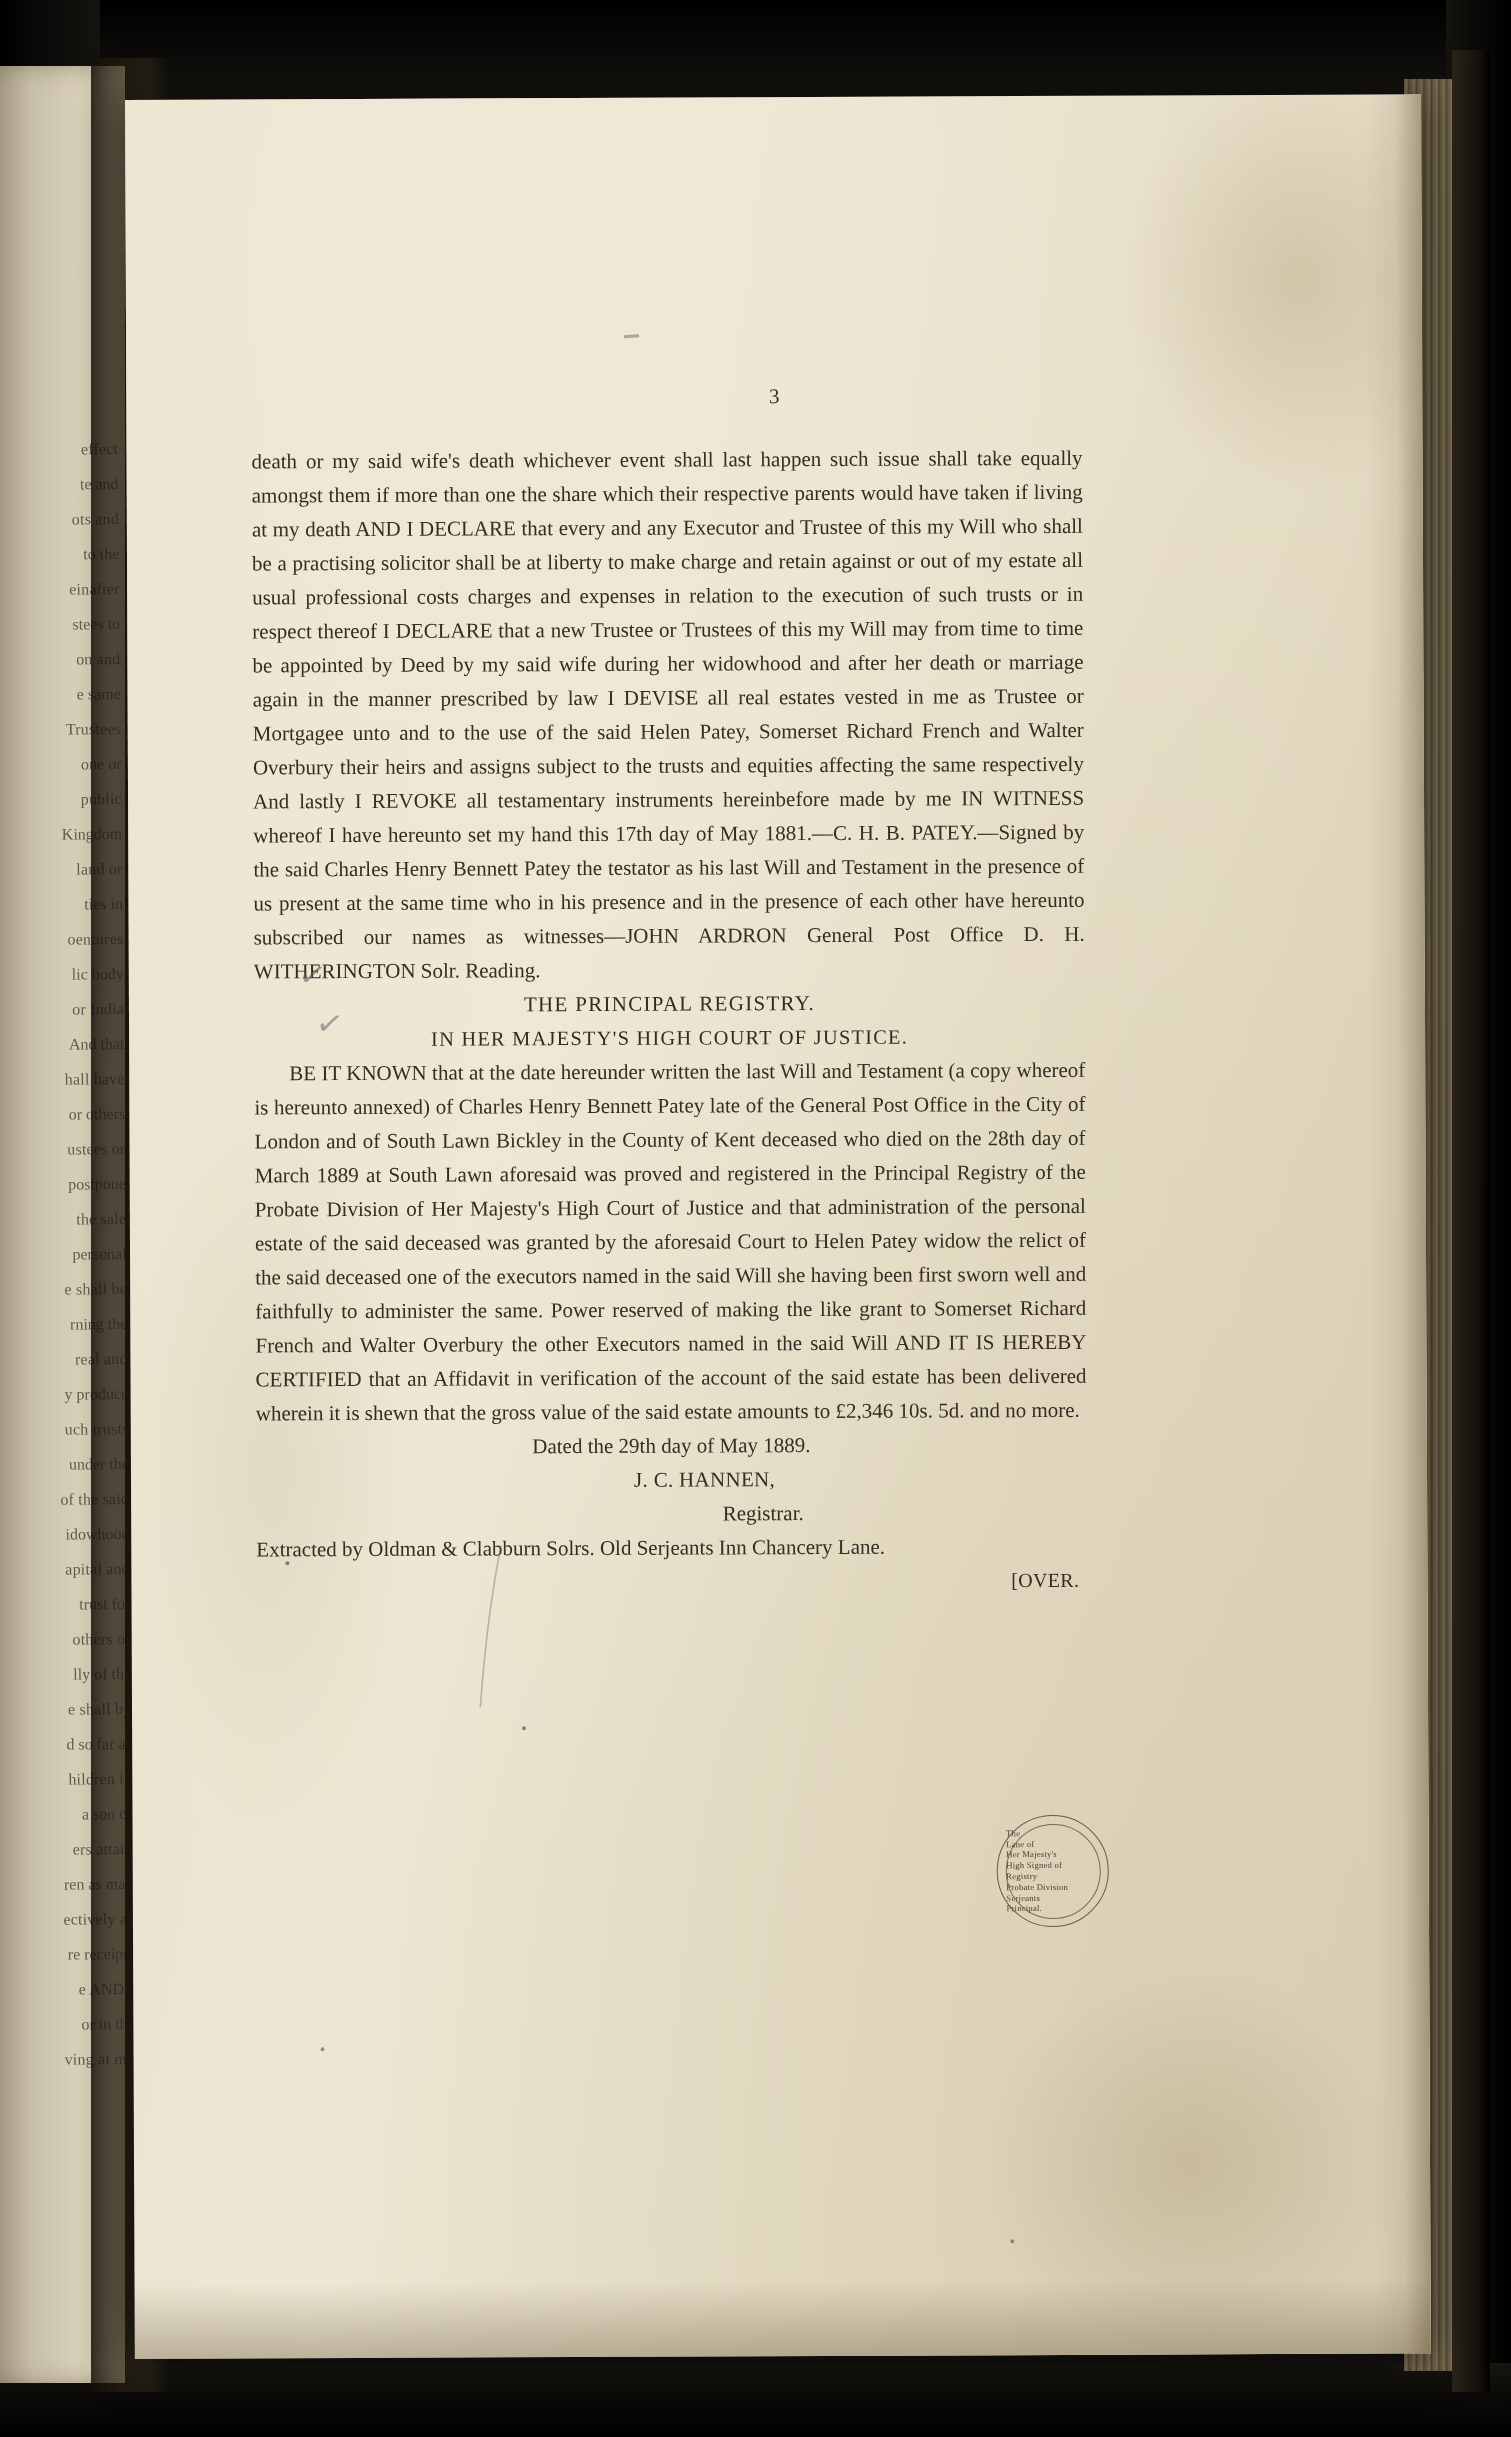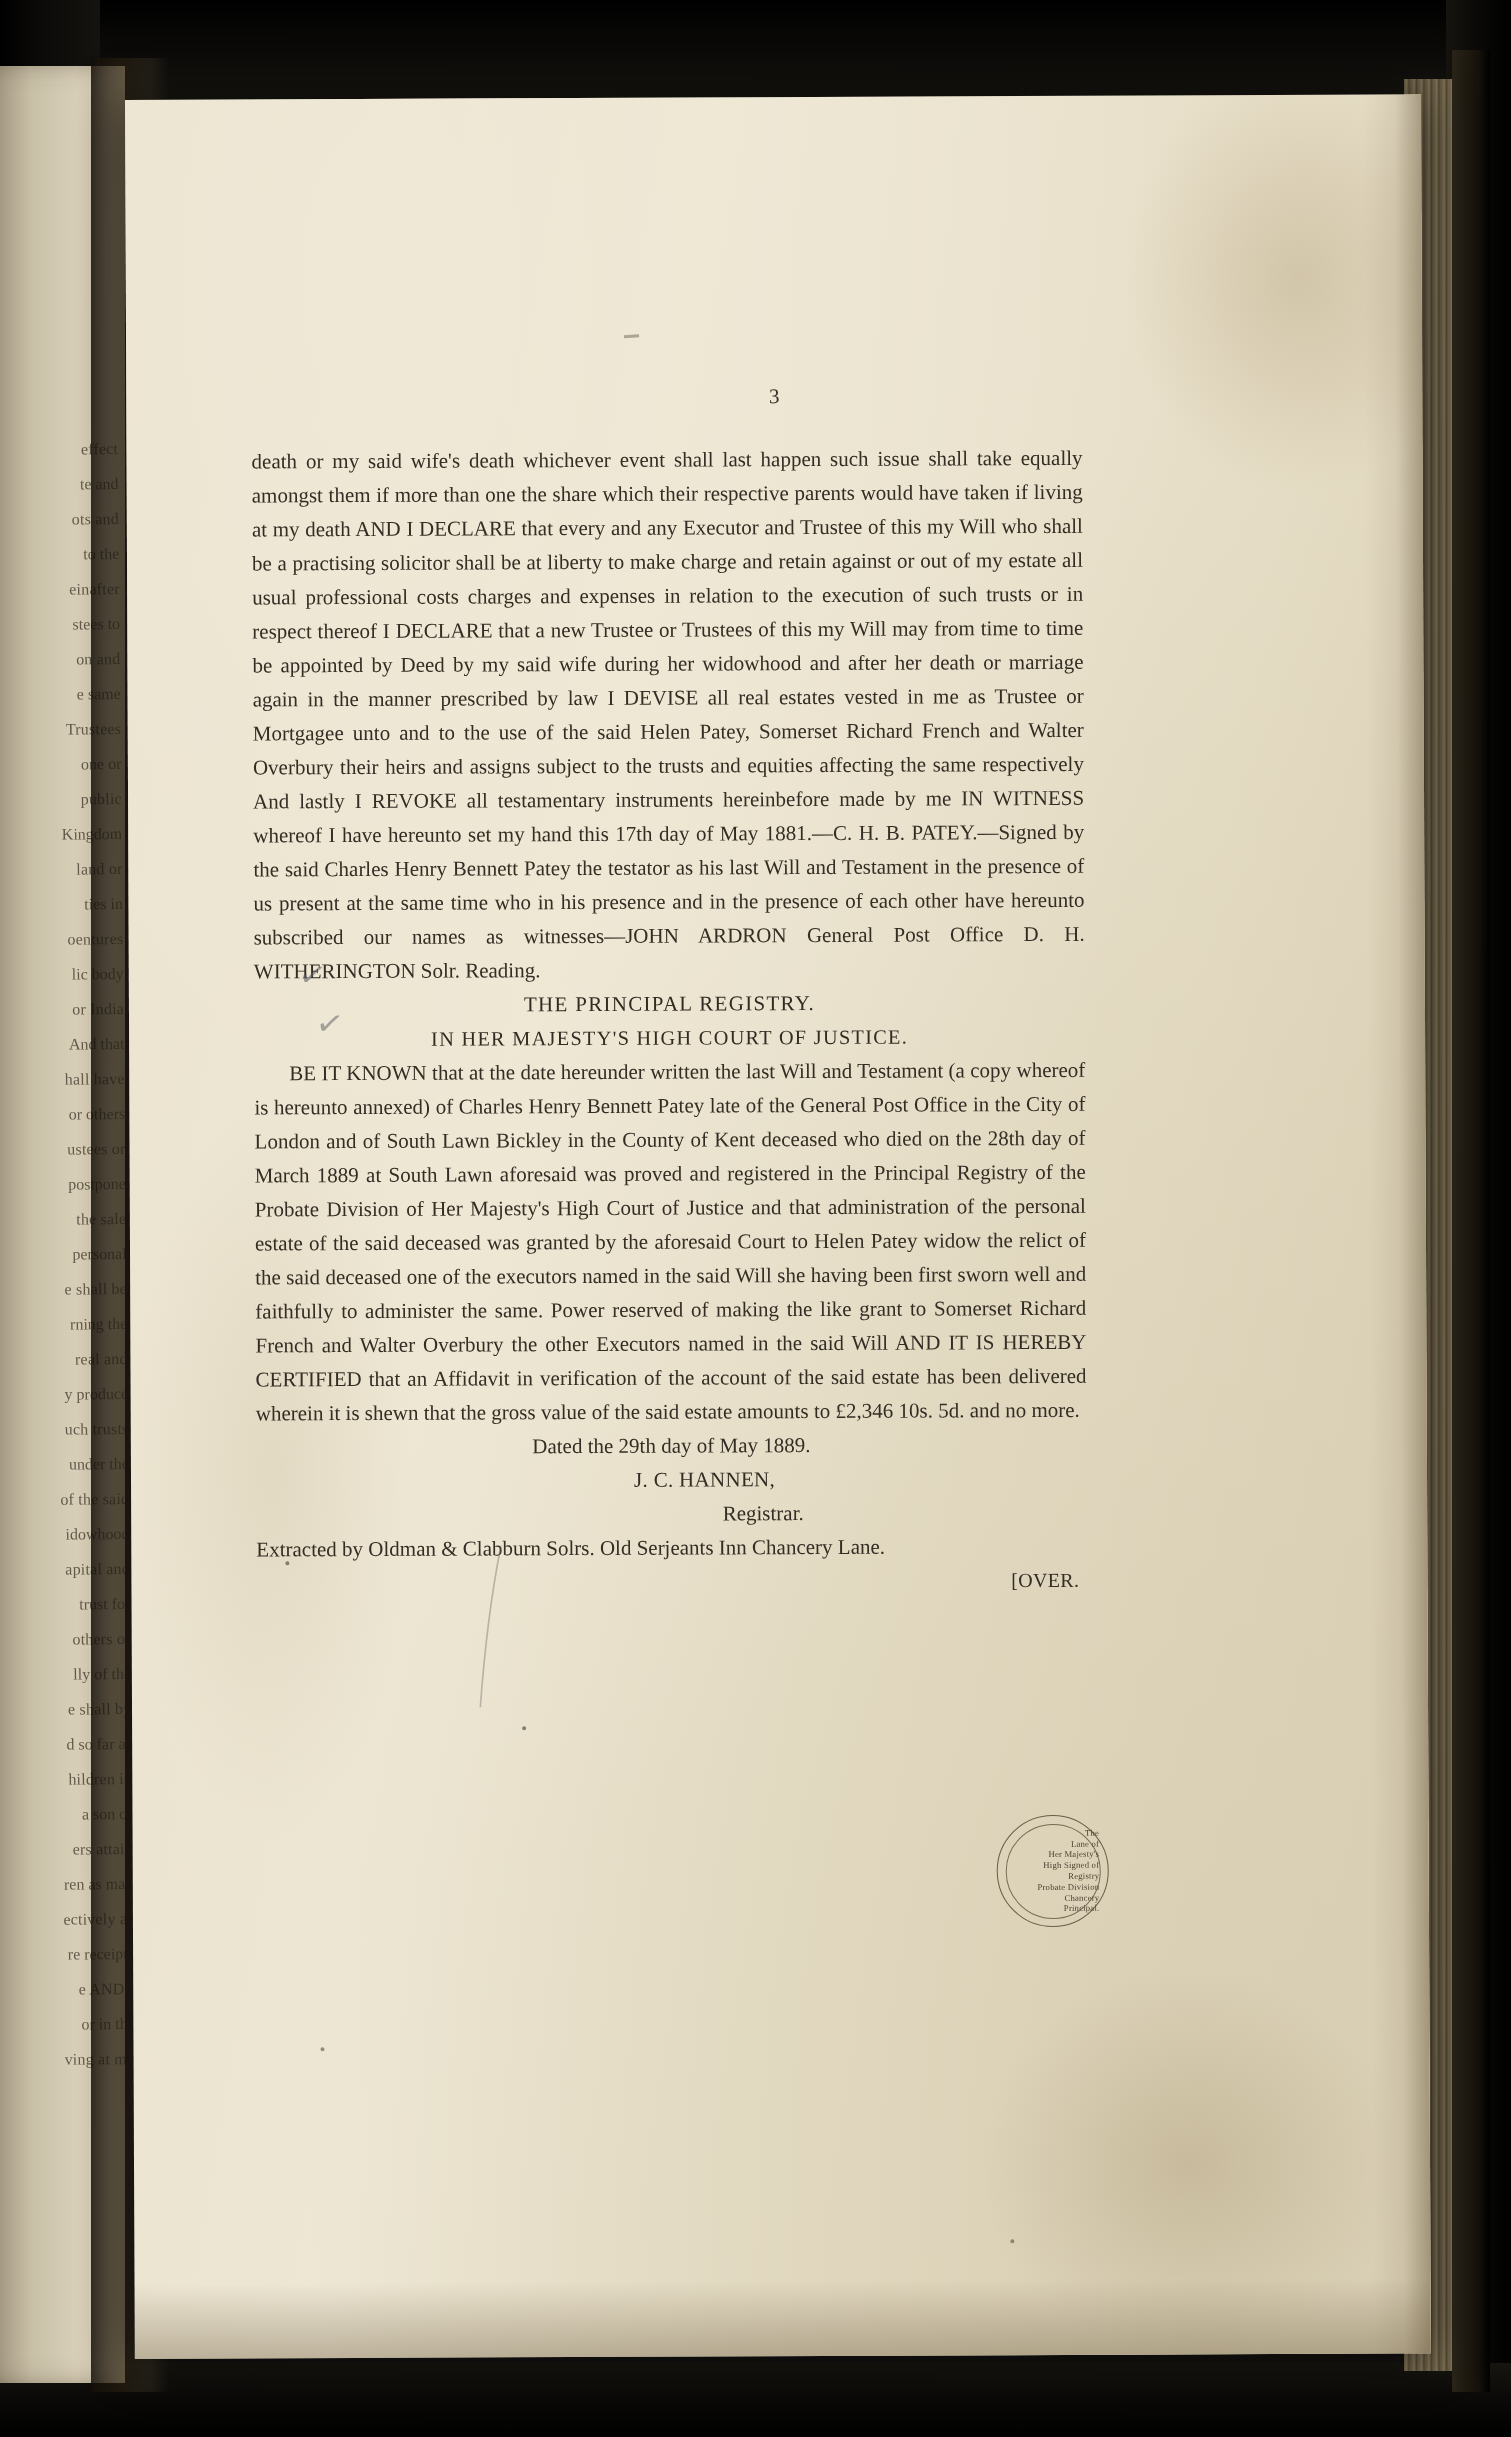--- a/index.html
+++ b/index.html
@@ -241,21 +241,21 @@
     justify-content: center;
     background: rgba(220,210,186,0.25);
   }
   .seal-inner {
     width: 93px;
     height: 93px;
     border: 0.8px solid #7a6b52;
     border-radius: 50%;
     display: flex;
     flex-direction: column;
-    align-items: flex-end;
+    align-items: flex-start;
     justify-content: center;
     text-align: center;
     font-size: 8.7px;
     line-height: 10.8px;
     color: #4b4031;
     letter-spacing: 0.2px;
     font-family: "Liberation Serif", serif;
   }
 
   
@@ -391,21 +391,21 @@
     </div>
 
     <div class="seal">
       <div class="seal-inner" id="seal-lines">
           <div>The</div>
           <div>Lane of</div>
           <div>Her Majesty's</div>
           <div>High Signed of</div>
           <div>Registry</div>
           <div>Probate Division</div>
-          <div>Chancery</div>
+          <div>Serjeants</div>
           <div>Principal.</div>
         </div>
     </div>
 
     <div class="annot tick1">✓</div>
     <div class="annot tick2">✓</div>
 
     <svg class="marginline" viewBox="0 0 40 200">
       <path d="M30 2 C 18 60, 10 120, 4 198" stroke="#6e6a6a" stroke-width="2" fill="none"></path>
     </svg>

